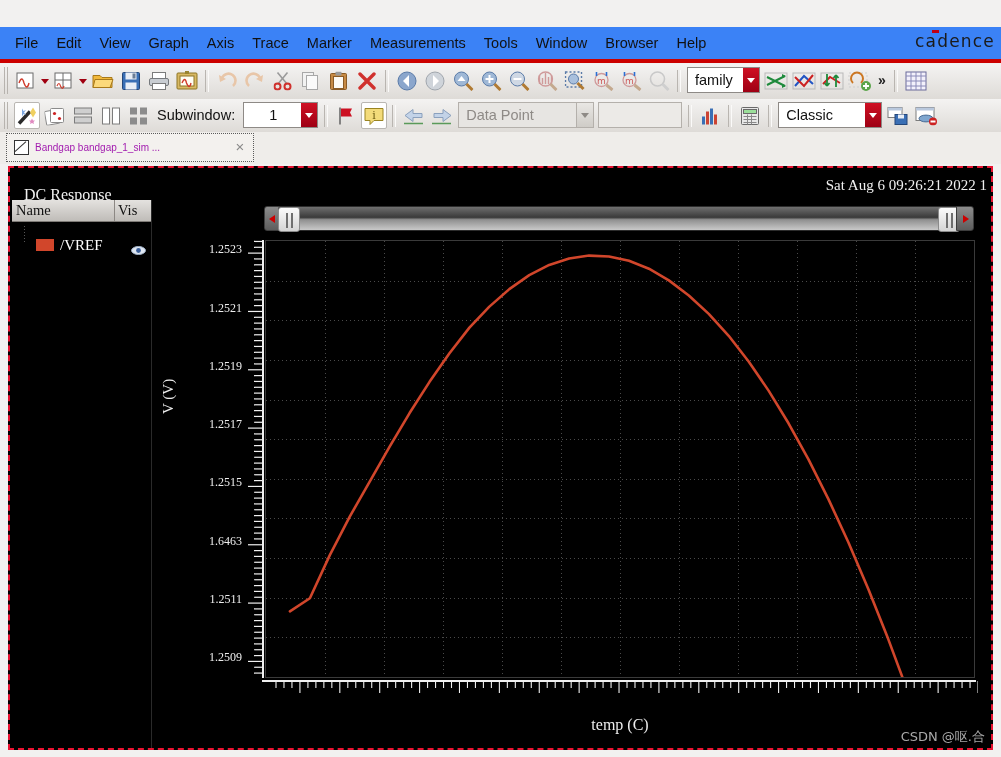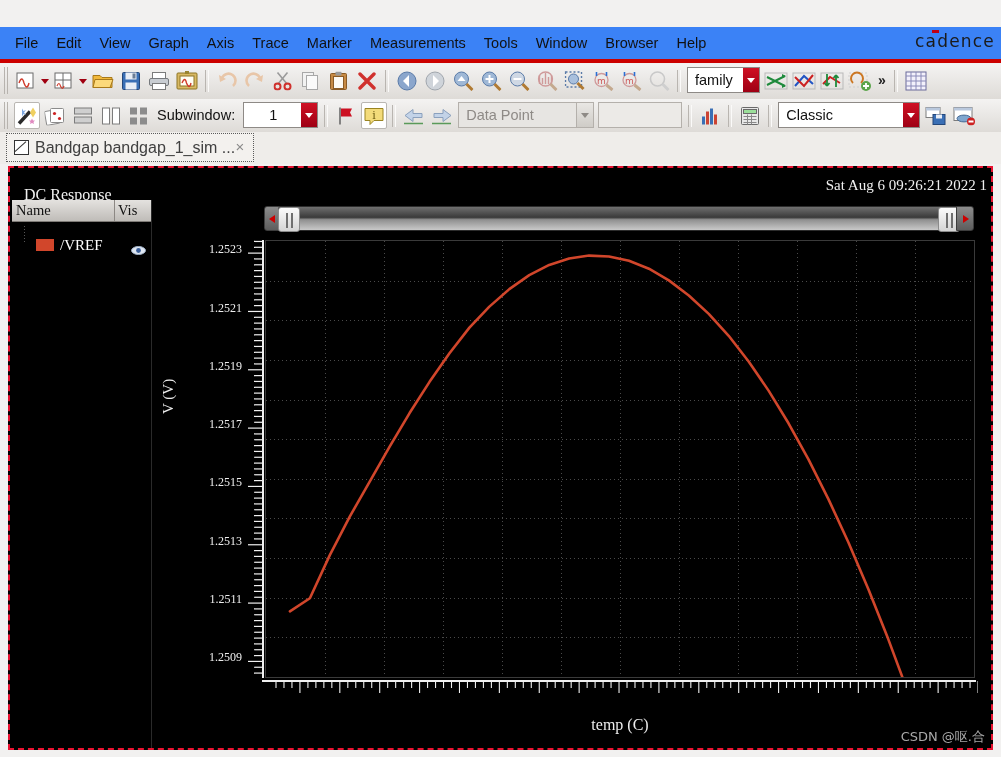--- a/index.html
+++ b/index.html
@@ -89,21 +89,21 @@
   #ovf{float:left;line-height:33px;font-size:14px;font-weight:bold;color:#222;margin:0 4px;}
 
   
   #tabstrip{position:absolute;left:0;top:132px;width:1001px;height:32px;background:#efedea;}
   #tab0{position:absolute;left:6px;top:1px;height:29px;
     background:#f3f1ee;border:1px dotted #5a5a5a;box-sizing:border-box;padding:0 6px;}
   #tab0 .tabicon{position:absolute;left:7px;top:6px;width:15px;height:15px;
     border:1.5px solid #333;background:#fff;box-sizing:border-box;}
   #tab0 .tabicon:after{content:"";position:absolute;left:0px;top:10px;width:15px;height:1.4px;
     background:#333;transform:rotate(-42deg);transform-origin:left center;}
-  #tab0 .tabtext{position:absolute;left:28px;top:0;line-height:28px;font-size:16px;color:#404040;white-space:nowrap;}
+  #tab0 .tabtext{position:absolute;left:28px;top:0;line-height:28px;font-size:10px;color:#a21caf;white-space:nowrap;}
   #tab0 .tabclose{position:absolute;right:6px;top:6px;width:14px;height:14px;color:#8a8a8a;
     font-size:15px;line-height:14px;text-align:center;}
 
   
   #plotwin{position:absolute;left:8px;top:166px;width:985px;height:584px;background:#000;
     border:2px dashed #e81230;box-sizing:border-box;}
   #dcresp{position:absolute;left:14px;top:9px;font-size:16px;color:#efefef;
     font-family:"Liberation Serif",serif;margin-top:9px;}
   #datestamp{position:absolute;right:4px;top:9px;font-size:15px;color:#efefef;
     font-family:"Liberation Serif",serif;white-space:nowrap;}
@@ -498,21 +498,21 @@
     </div>
     <div class="tsep"></div>
     <div class="ti">
       <svg width="19" height="19">
           <rect x="1" y="1" width="17" height="17" rx="1" fill="#e8e8e8" stroke="#6a6a6a"></rect>
           <rect x="3" y="3" width="13" height="4" fill="#9adf9a" stroke="#6a6a6a"></rect>
           <path d="M3 10 h13 M3 13 h13 M3 16 h13 M7 8 v10 M11 8 v10" stroke="#8a8a8a"></path>
         </svg>
     </div>
     <div class="tsep"></div>
-    <div class="combo" style="width:142px">
+    <div class="combo" style="width:104px">
       <span class="cval">Classic</span>
       <span class="cbtn"></span>
     </div>
     <div class="ti">
       <svg width="22" height="19">
           <rect x="1" y="1" width="14" height="10" fill="#fff" stroke="#7c7c7c"></rect>
           <rect x="1" y="1" width="14" height="3" fill="#b9c8dd"></rect>
           <rect x="8" y="8" width="12" height="10" fill="#3a6fb5" stroke="#24477a"></rect>
           <rect x="11" y="8" width="6" height="4" fill="#e9eef6"></rect>
         </svg>
@@ -571,21 +571,21 @@
         </div>
         <div class="sarrow r">
             <i></i>
           </div>
       </div>
 
       <div id="ylabel">V (V)</div>
       <div id="yticks">
           <div class="ytick" style="top:450.4px">1.2509</div>
           <div class="ytick" style="top:392.1px">1.2511</div>
-          <div class="ytick" style="top:333.8px">1.2513</div>
+          <div class="ytick" style="top:333.8px">1.6463</div>
           <div class="ytick" style="top:275.4px">1.2515</div>
           <div class="ytick" style="top:217.1px">1.2517</div>
           <div class="ytick" style="top:158.8px">1.2519</div>
           <div class="ytick" style="top:100.5px">1.2521</div>
           <div class="ytick" style="top:42.1px">1.2523</div>
         </div>
 
       <div id="plotbox">
         <svg id="gridsvg" width="708" height="436">
             <line x1="59.5" y1="0" x2="59.5" y2="436" stroke="#4a4a4a" stroke-width="1" stroke-dasharray="1,3"></line>

